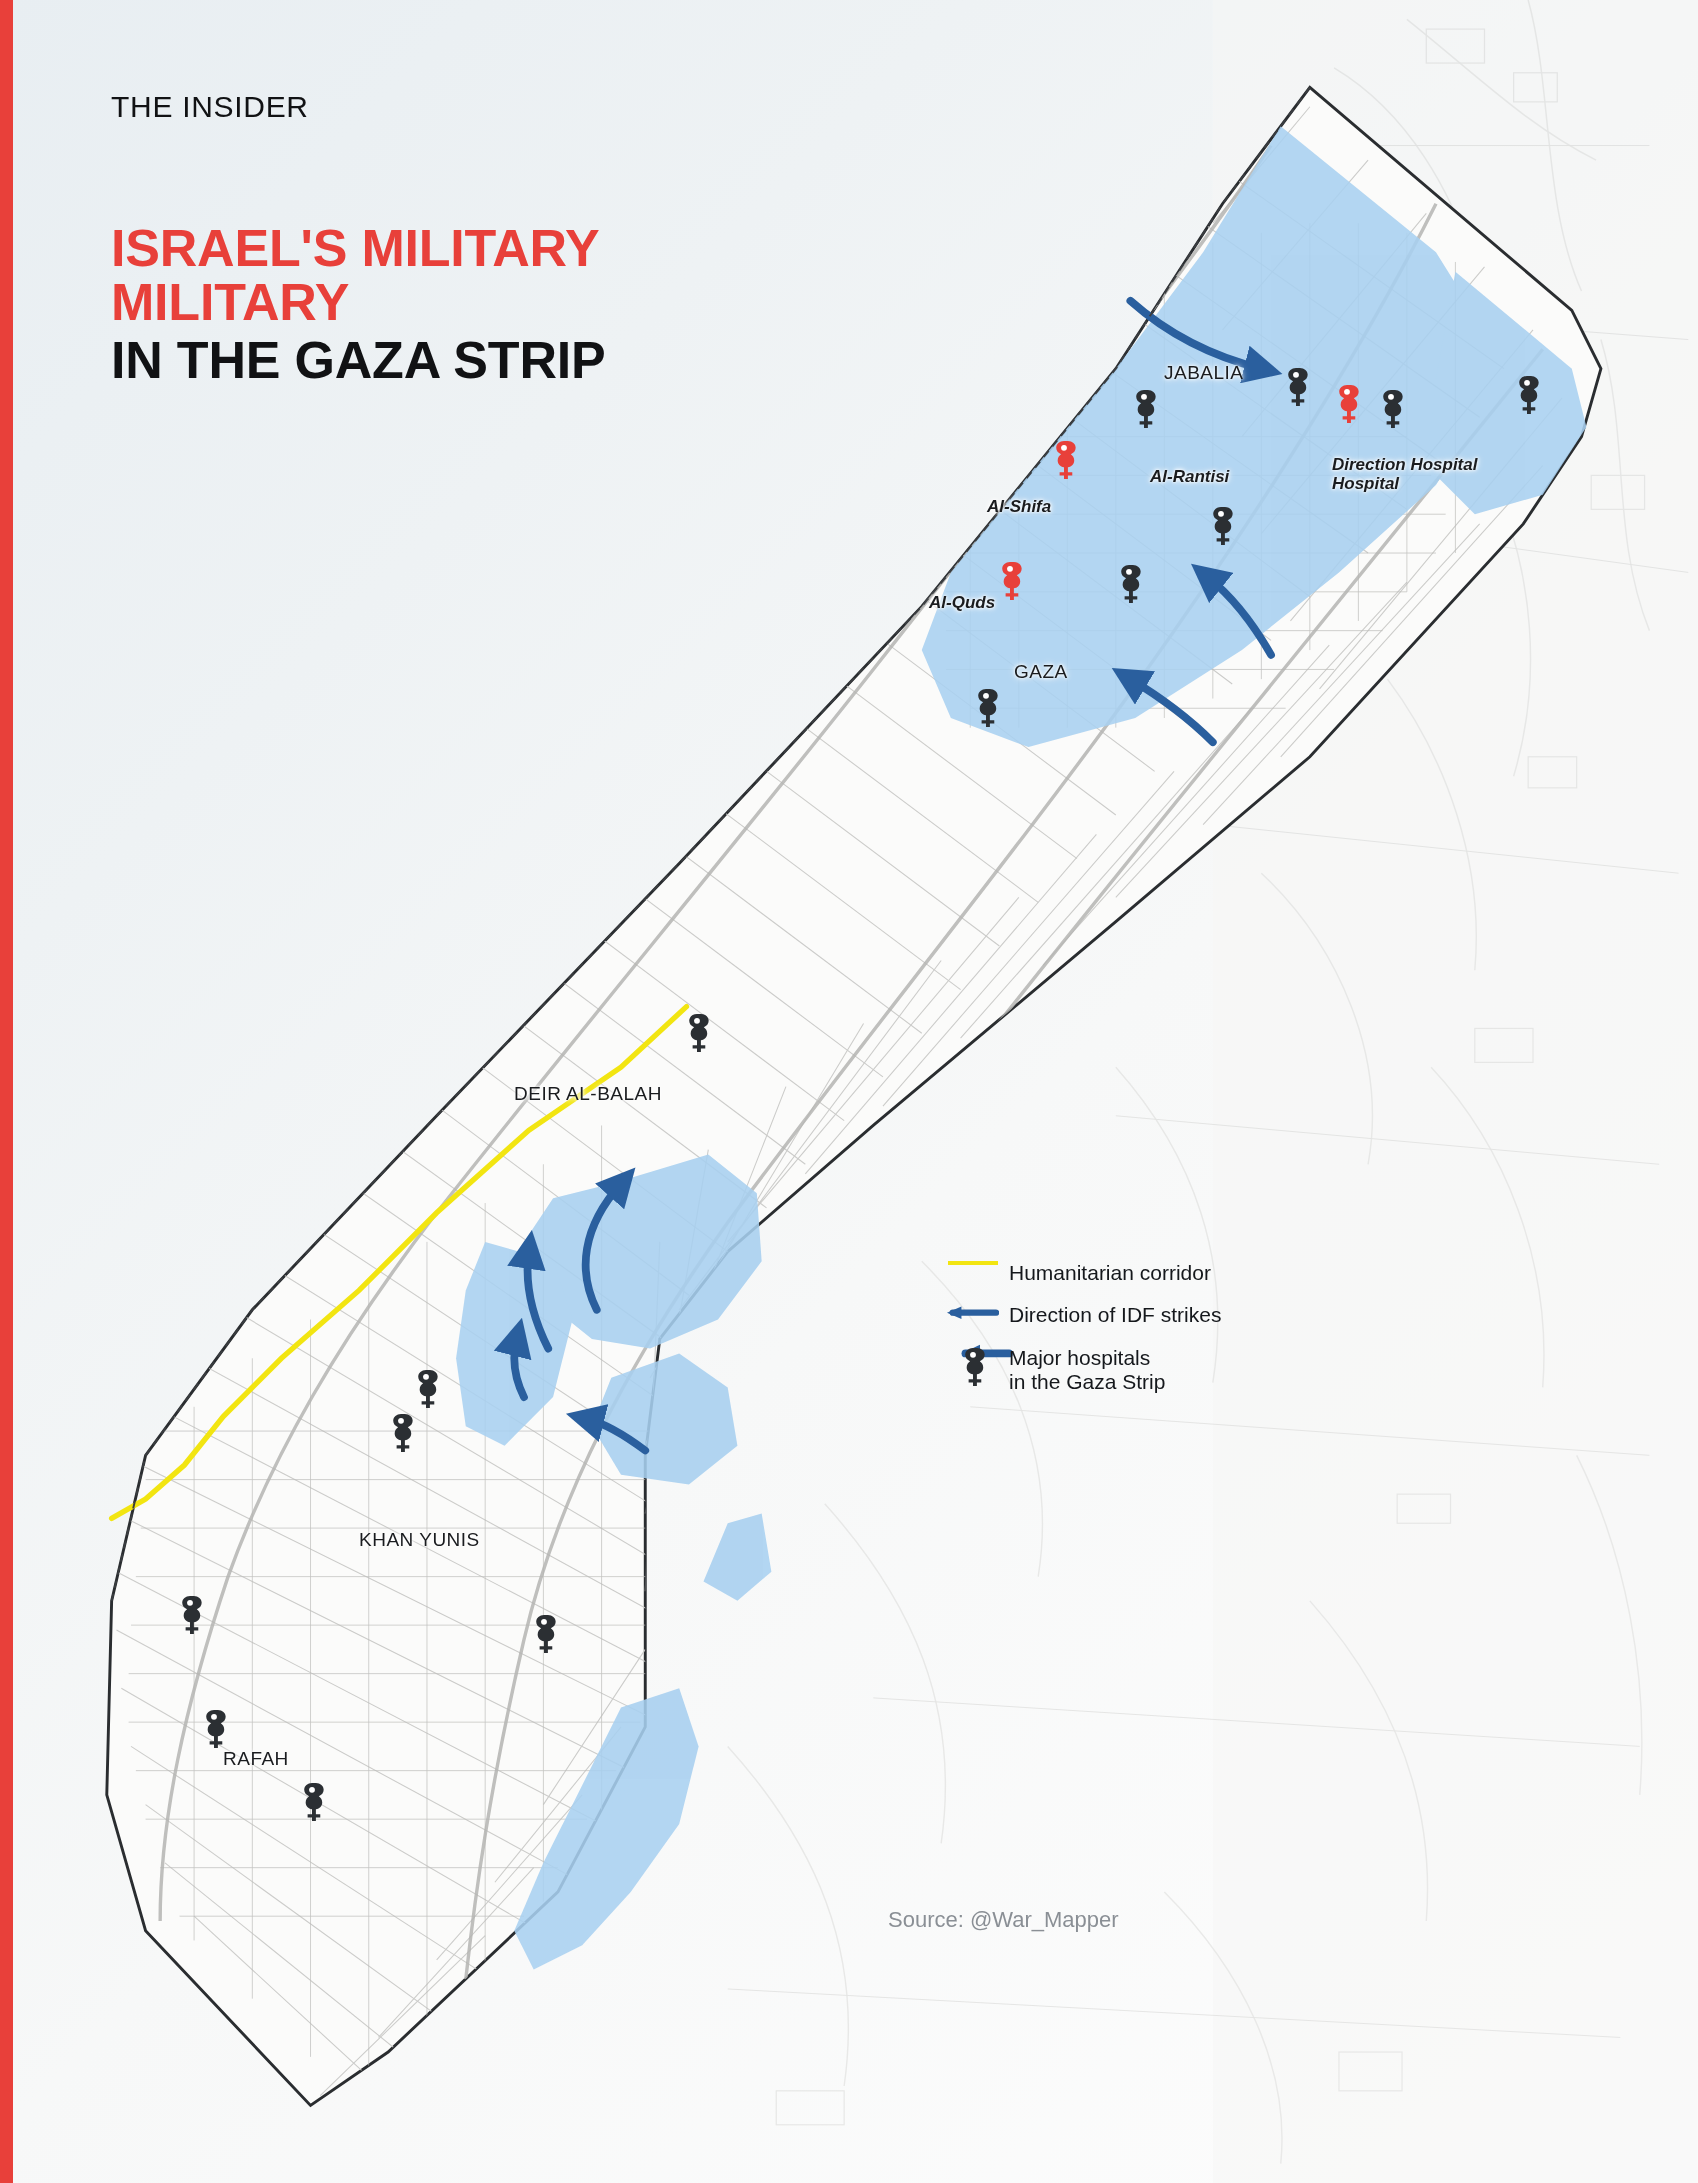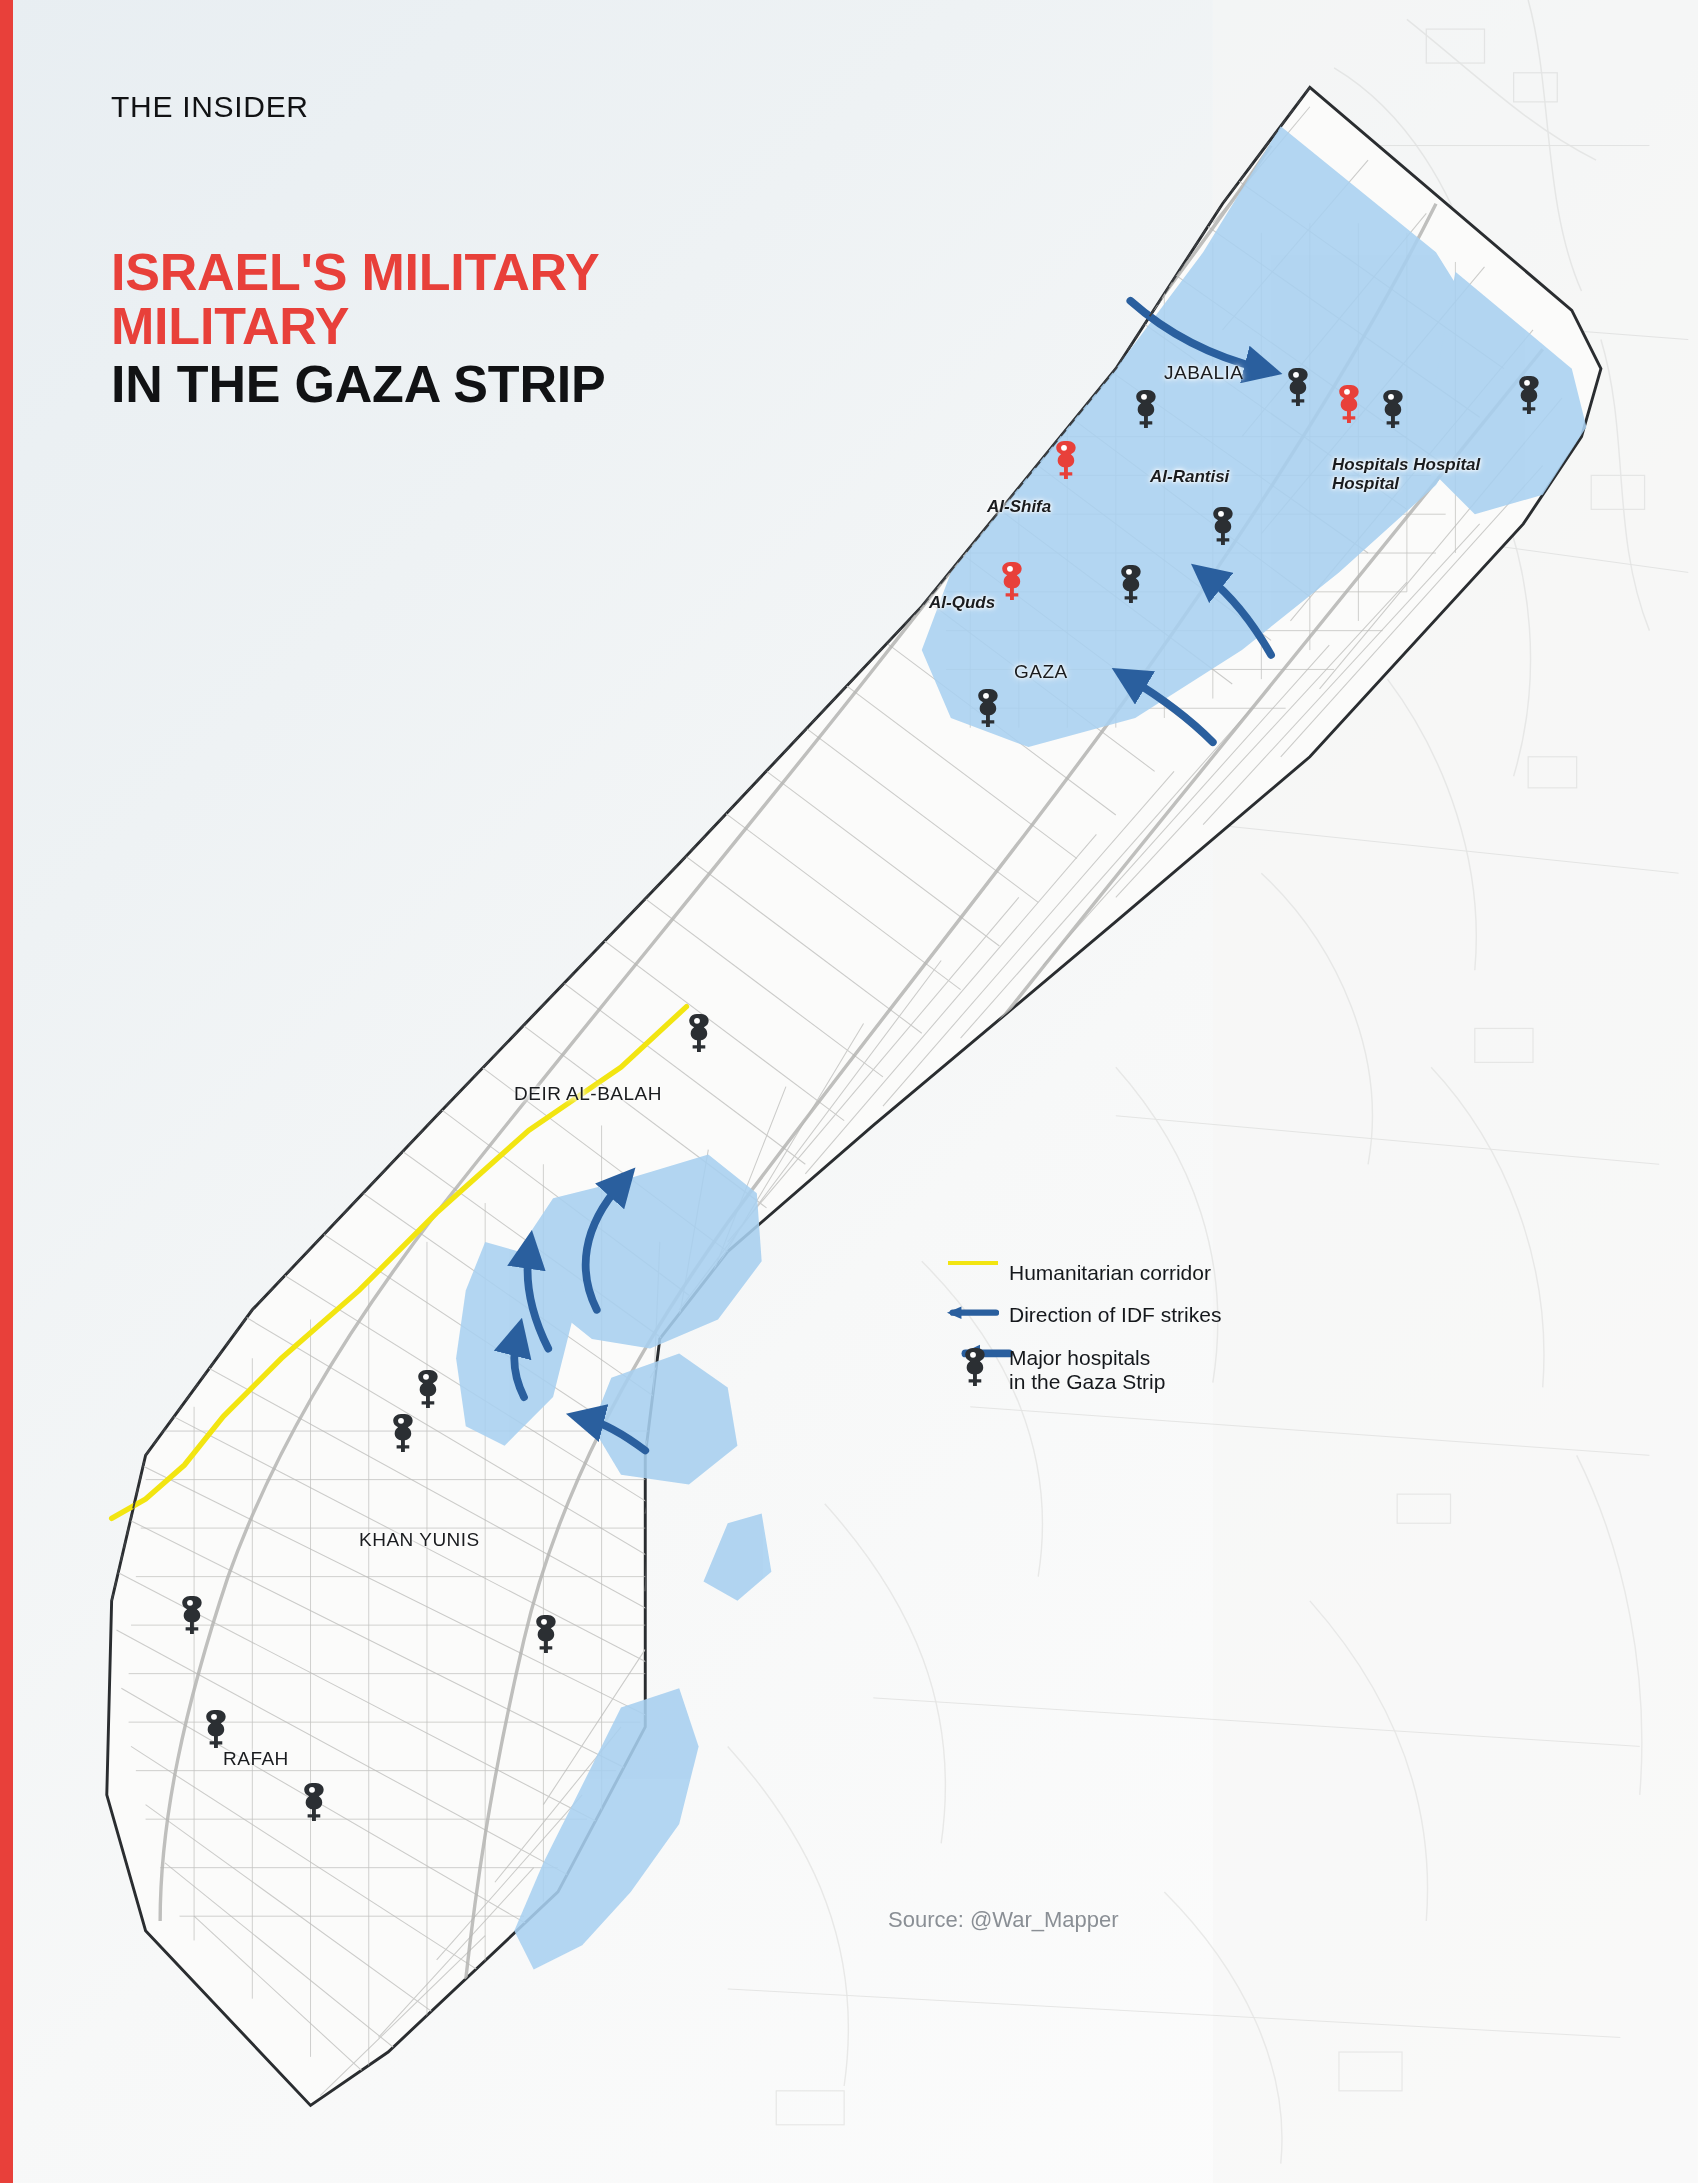--- a/index.html
+++ b/index.html
@@ -29,21 +29,21 @@
   }
   #map-svg { position: absolute; left: 0; top: 0; }
 
   
   #brand {
     position: absolute; left: 111px; top: 90px;
     font-size: 30px; font-weight: normal; letter-spacing: 0.7px;
     color: #111214;
   }
   #title-block {
-    position: absolute; left: 111px; top: 245px;
+    position: absolute; left: 111px; top: 221px;
     width: 825px;
   }
   .title-red {
     font-size: 52px; font-weight: bold; line-height: 1.04;
     color: #e8403a; letter-spacing: -0.2px;
   }
   .title-black {
     font-size: 52px; font-weight: bold; line-height: 1.04;
     color: #111214; letter-spacing: -0.2px; margin-top: 3.9px;
   }
@@ -220,21 +220,21 @@
 
   <div class="city-label" style="left:1164px; top:323px;">JABALIA</div>
   <div class="city-label" style="left:1014px; top:622px;">GAZA</div>
   <div class="city-label" style="left:514px; top:1044px;">DEIR AL-BALAH</div>
   <div class="city-label" style="left:359px; top:1490px;">KHAN YUNIS</div>
   <div class="city-label" style="left:223px; top:1709px;">RAFAH</div>
 
   <div class="hosp-label" style="left:987px; top:497px;">Al-Shifa</div>
   <div class="hosp-label" style="left:1150px; top:467px;">Al-Rantisi</div>
   <div class="hosp-label" style="left:1332px; top:455px;">
-    <div>Hospitals Hospital</div>
+    <div>Direction Hospital</div>
     <div>Hospital</div>
   </div>
   <div class="hosp-label" style="left:929px; top:593px;">Al-Quds</div>
 
   <div class="hosp-marker" style="left:1046px; top:439px;">
     <svg width="36" height="42" viewBox="0 0 74 86">
         <g fill="#e8403a">
           <path d="M37 4c-9 0-16 6-16 14 0 6 4 11 10 13-4 3-7 7-7 13 0 7 5 13 13 14v10h-9v7h9v7h8v-7h9v-7h-9V58c8-1 13-7 13-14 0-6-3-10-7-13 6-2 10-7 10-13 0-8-7-14-16-14h-8z"></path>
           <circle cx="37" cy="18" r="6" fill="#fff"></circle>
         </g>

